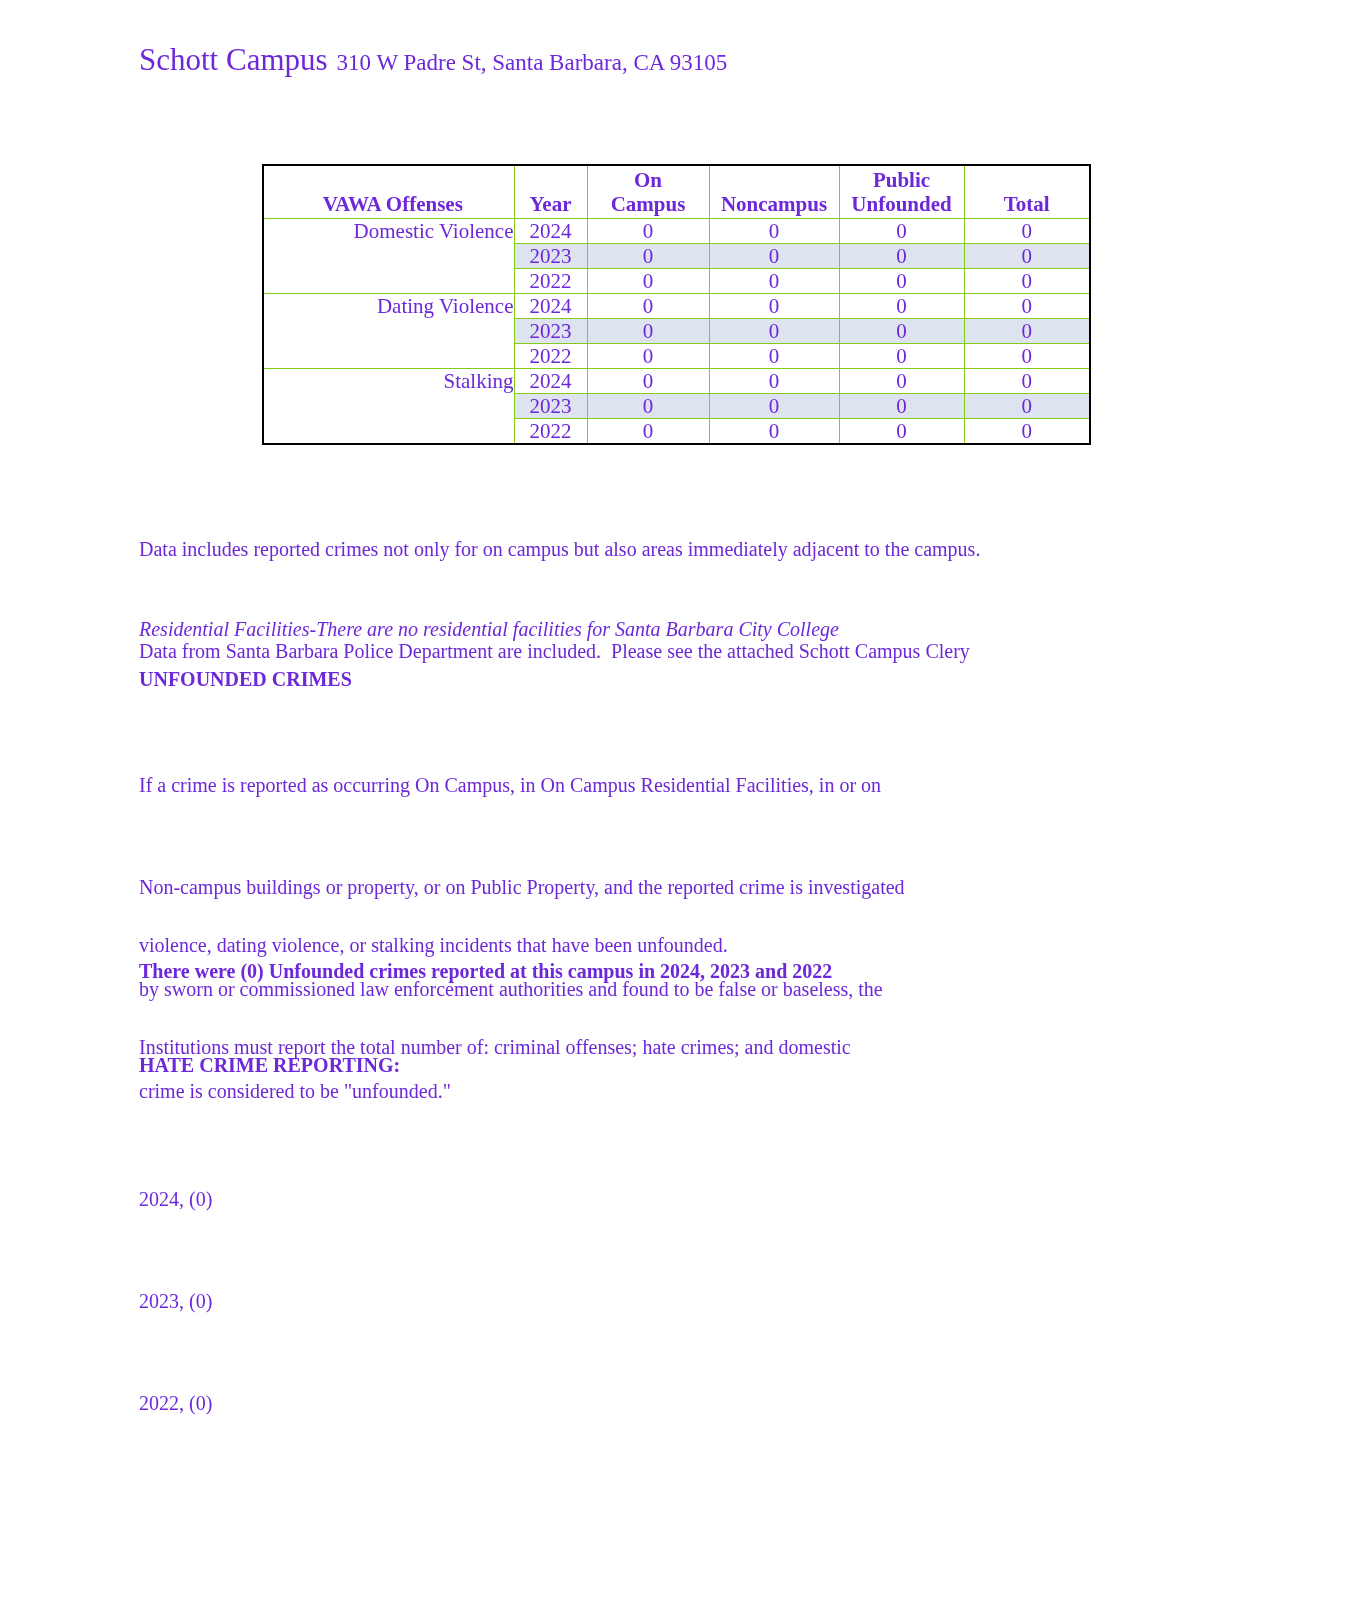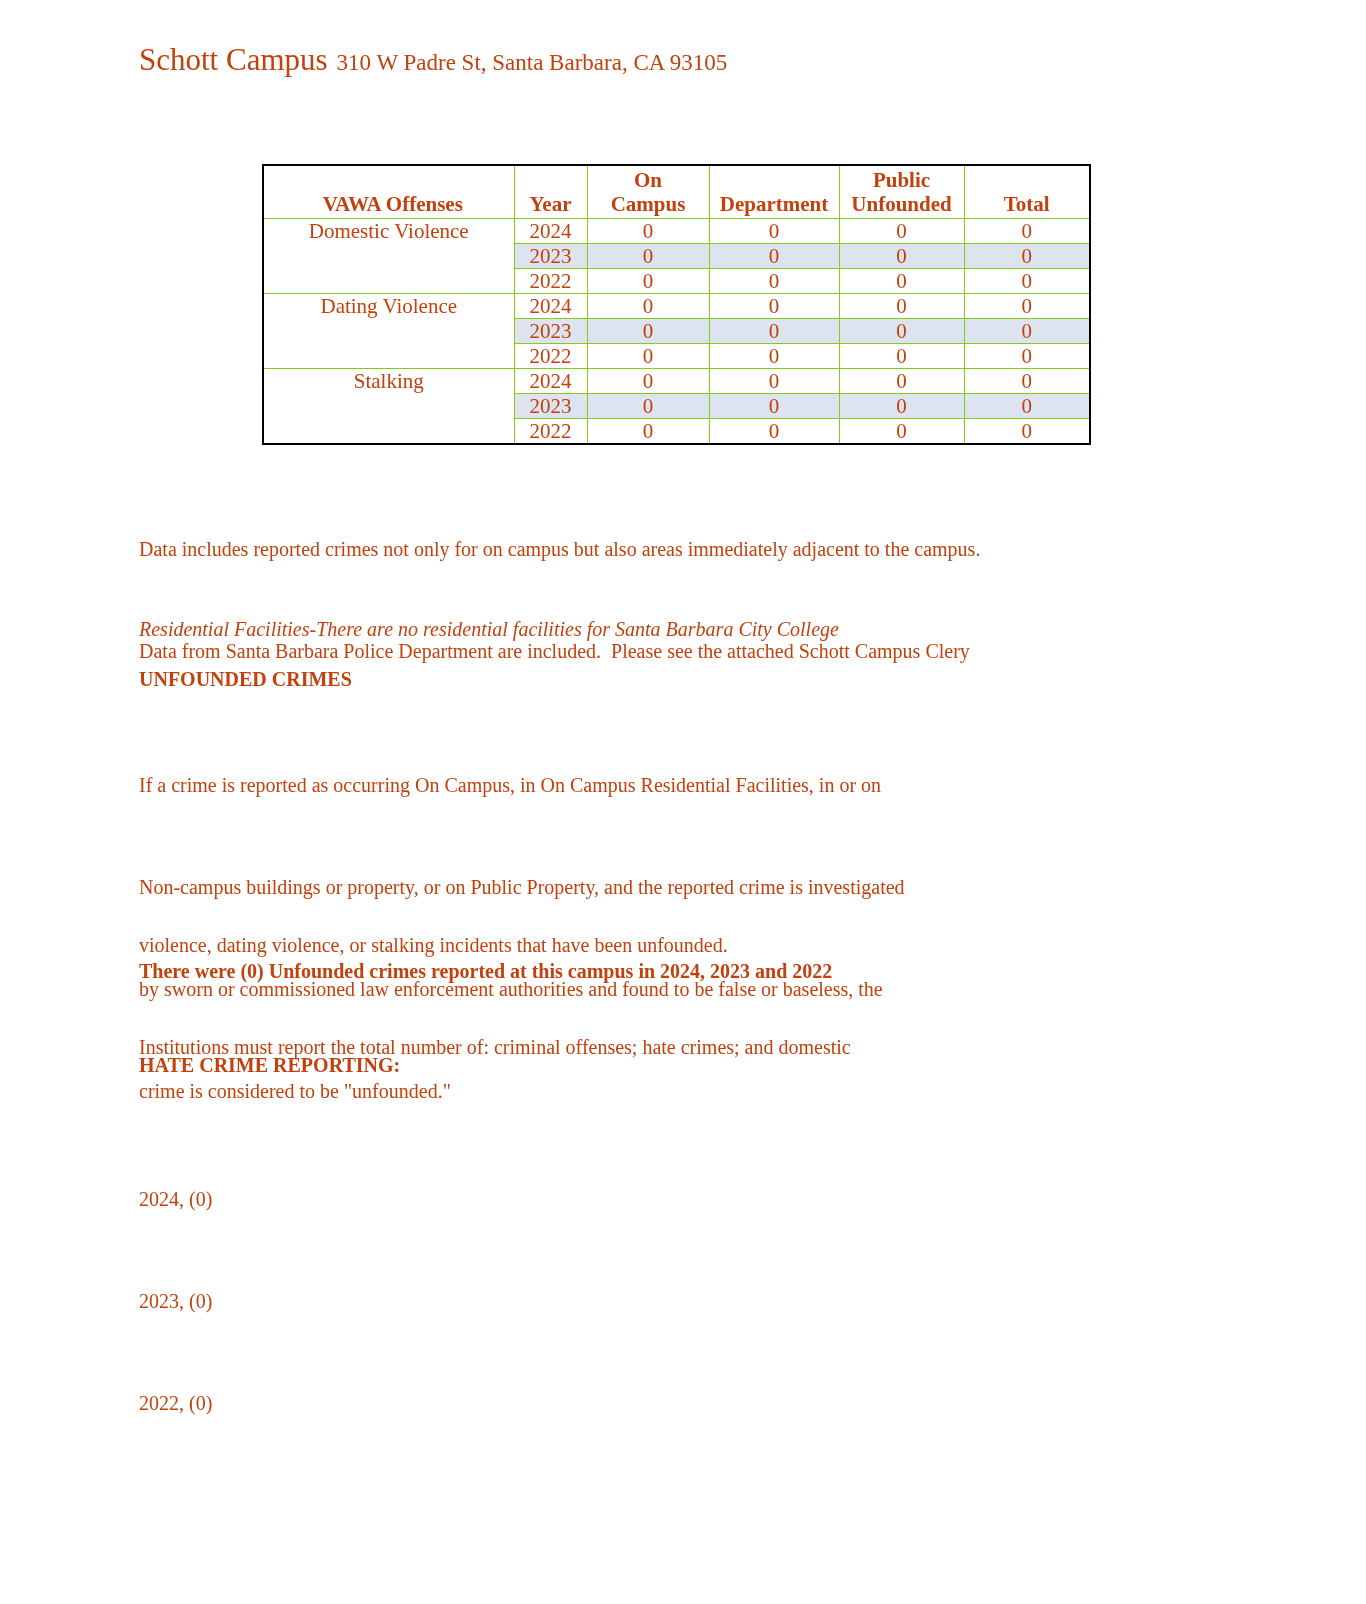--- a/index.html
+++ b/index.html
@@ -6,21 +6,21 @@
     margin: 0;
     padding: 0;
     background: #ffffff;
   }
   .page {
     position: relative;
     width: 1366px;
     height: 1604px;
     background: #ffffff;
     font-family: "Liberation Serif", "DejaVu Serif", serif;
-    color: #c2410c;
+    color: #6d28d9;
     overflow: hidden;
   }
   .doc-header {
     position: absolute;
     left: 139px;
     top: 42px;
     white-space: nowrap;
   }
   .doc-title {
     font-size: 31px;
@@ -57,21 +57,21 @@
     text-align: center;
     padding-left: 8px;
   }
   table.vawa td {
     height: 24px;
     line-height: 24px;
     text-align: center;
   }
   table.vawa td.offense-cell {
     vertical-align: top;
-    text-align: center;
+    text-align: right;
     background: #ffffff;
   }
   table.vawa tr.shaded td:not(.offense-cell) {
     background: #dde3ef;
   }
   .para {
     position: absolute;
     left: 139px;
     width: 1090px;
     font-size: 20px;
@@ -109,21 +109,21 @@
             <div>VAWA Offenses</div>
           </th>
         <th>
             <div>Year</div>
           </th>
         <th>
             <div>On</div>
             <div>Campus</div>
           </th>
         <th>
-            <div>Department</div>
+            <div>Noncampus</div>
           </th>
         <th>
             <div>Public</div>
             <div>Unfounded</div>
           </th>
         <th>
             <div>Total</div>
           </th>
       </tr>
     </thead>

